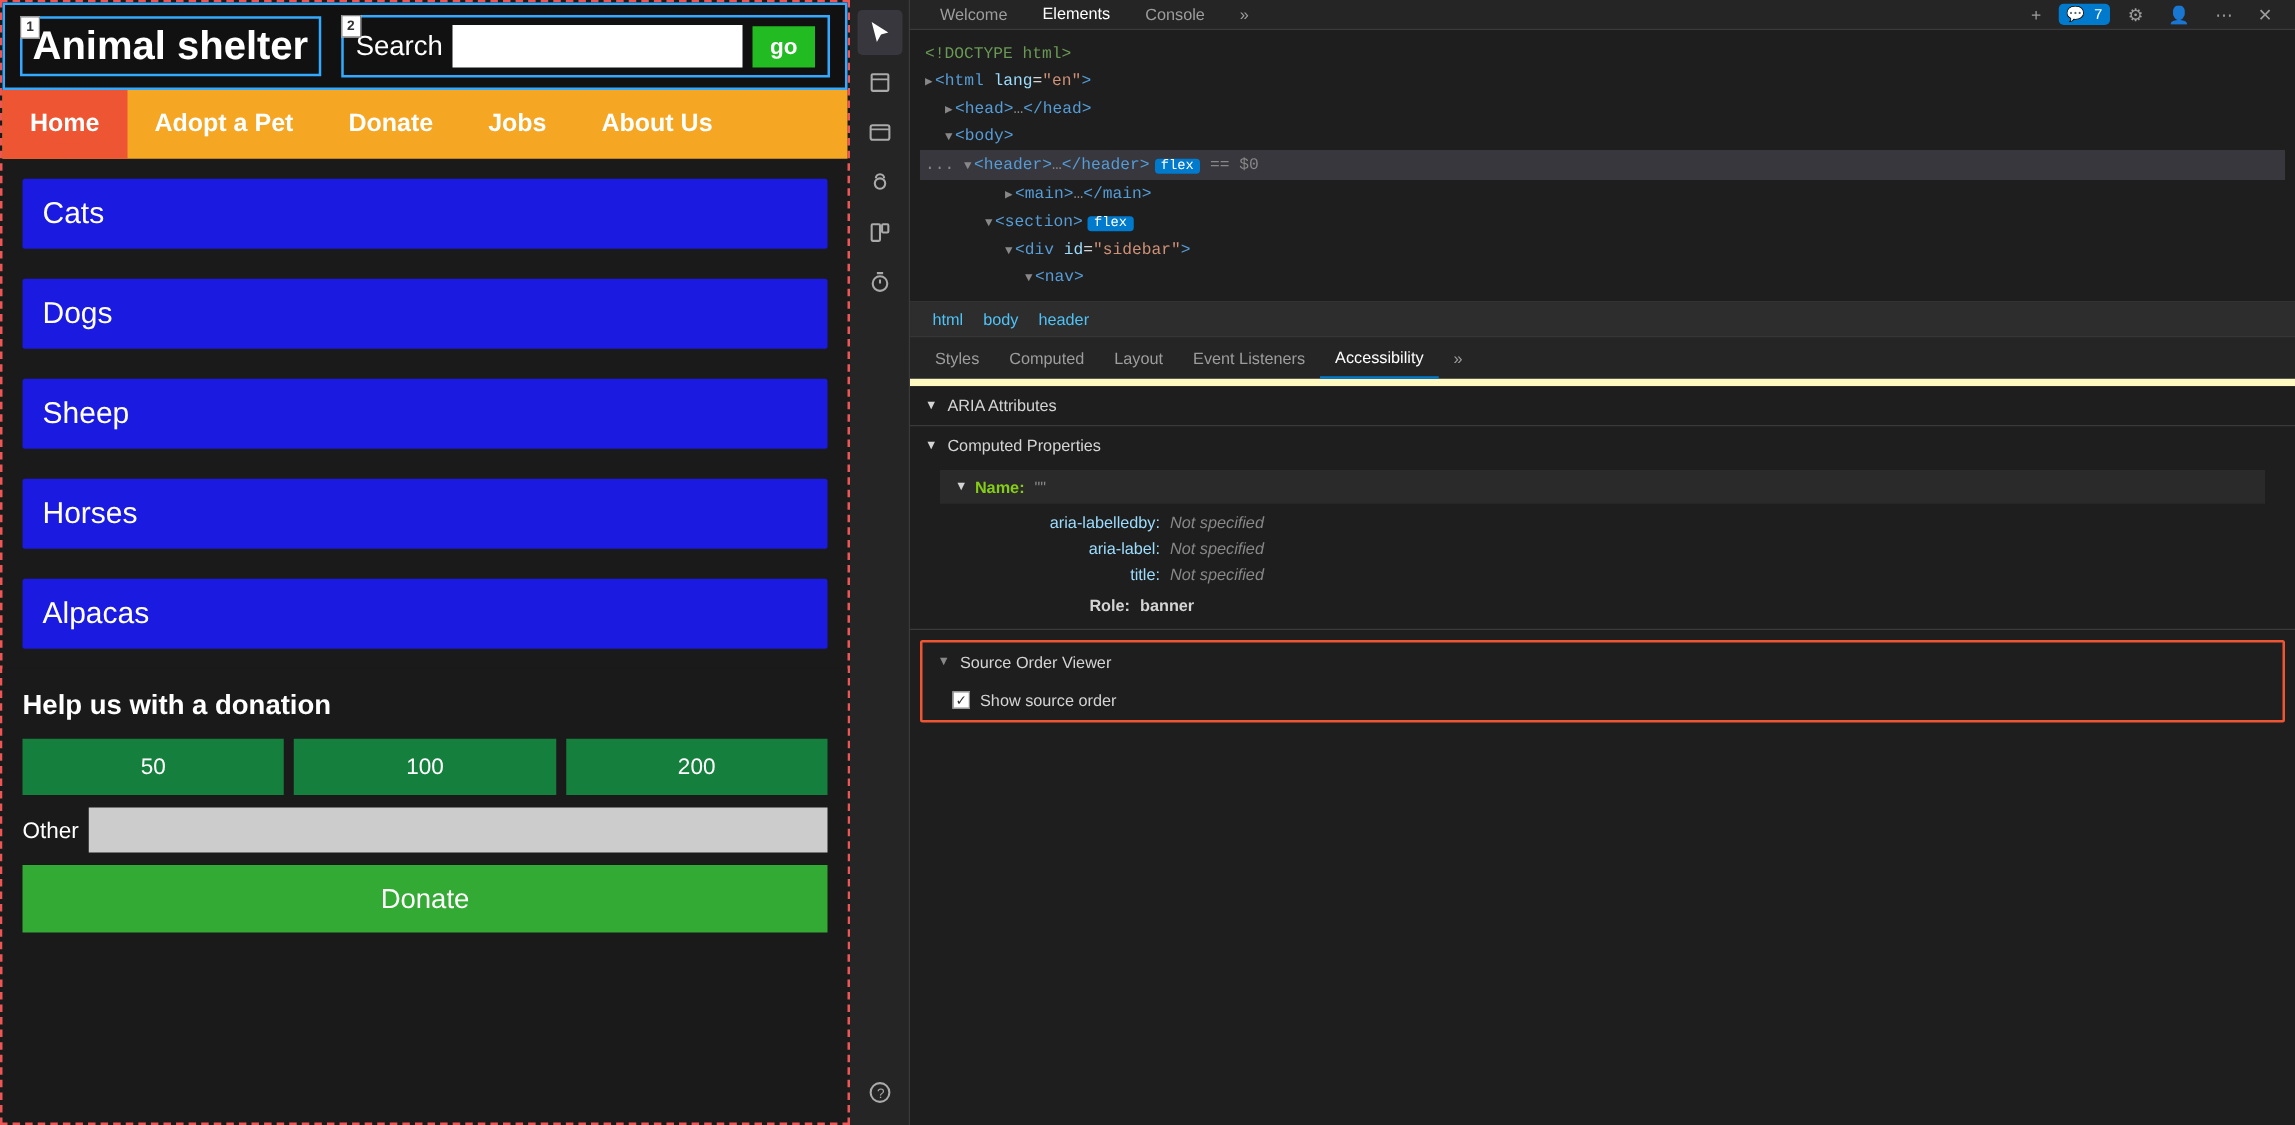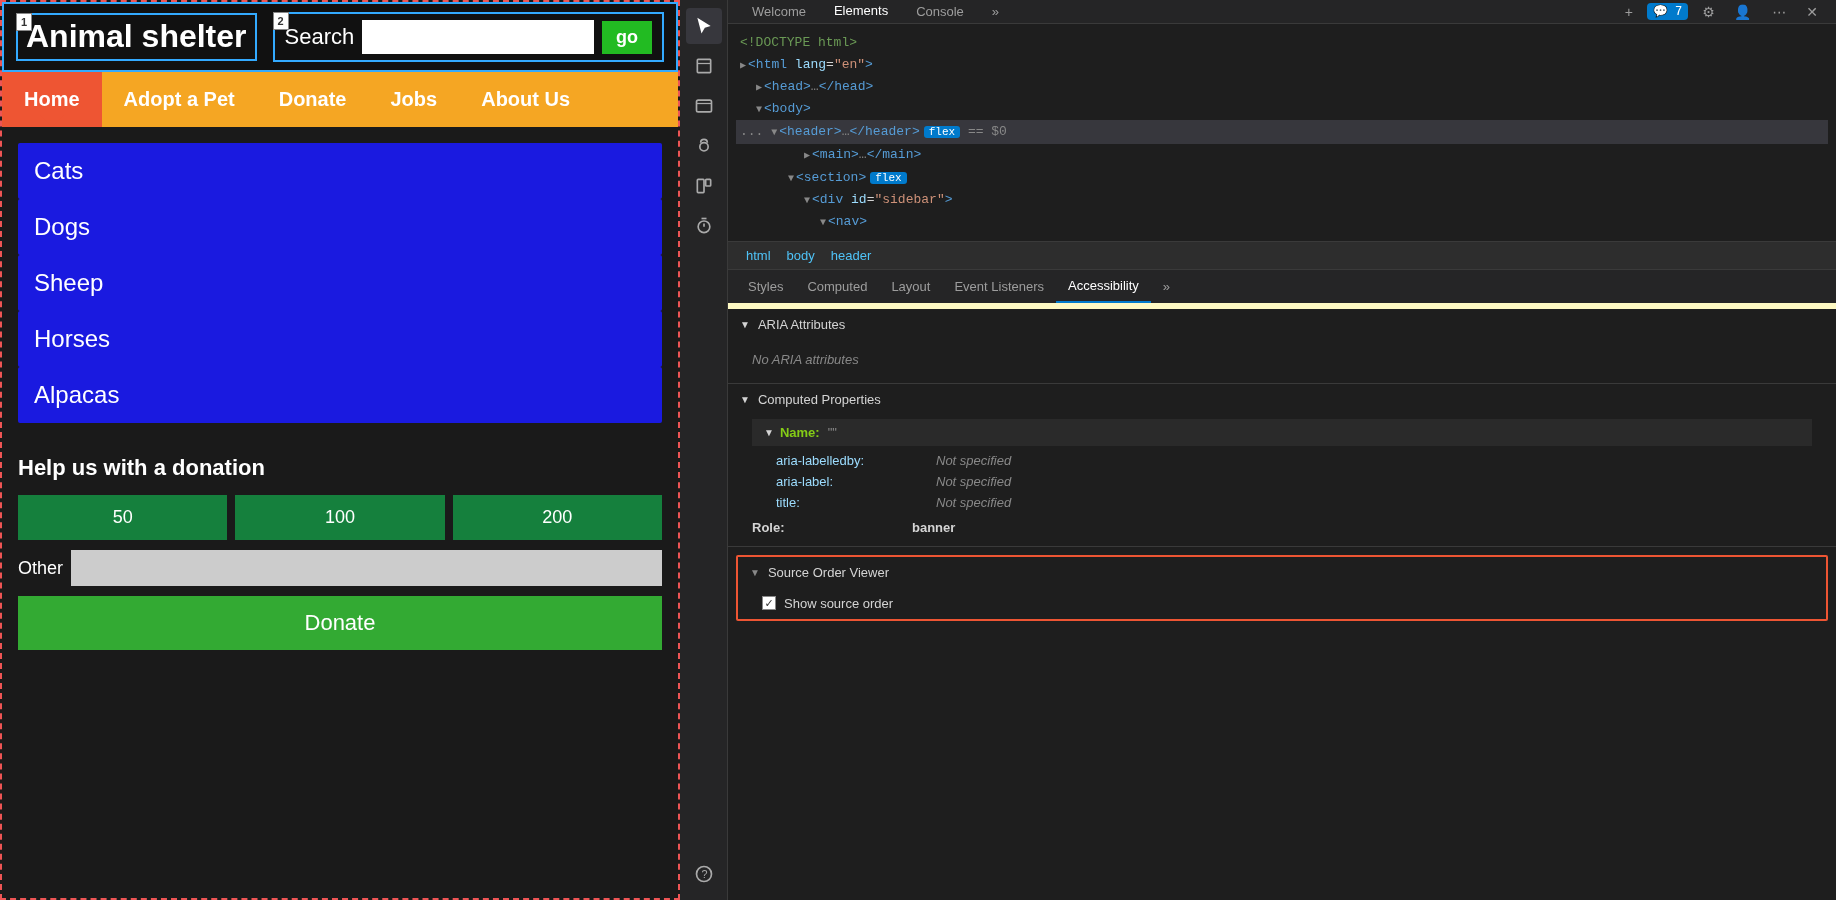--- a/index.html
+++ b/index.html
@@ -107,21 +107,21 @@
       transform: translateX(-50%);
       border: 12px solid transparent;
       border-top-color: #e53;
     }
 
     
     #animal-list {
       padding: 16px;
       display: flex;
       flex-direction: column;
-      gap: 0;
+      gap: 24px;
     }
     .animal-item {
       background: #1a1ae0;
       color: white;
       font-size: 24px;
       padding: 14px 16px;
       cursor: pointer;
       border-radius: 2px;
     }
 
@@ -369,20 +369,21 @@
     .computed-row {
       display: flex;
       align-items: flex-start;
       padding: 3px 0;
       font-size: 13px;
     }
     .computed-key {
       color: #9cdcfe;
       min-width: 160px;
       padding-right: 8px;
+      text-align: right;
     }
     .computed-val-italic {
       color: #888;
       font-style: italic;
     }
     .computed-val-bold {
       color: #d4d4d4;
       font-weight: bold;
     }
 
@@ -592,23 +593,20 @@
     <div class="panel-tab active">Accessibility</div>
     <div class="panel-tab">»</div>
   </div>
 
   <div id="accessibility-panel">
 
     <div class="acc-section">
       <div class="acc-section-header">
         <span class="triangle">▼</span>
         <span>ARIA Attributes</span>
-      </div>
-      <div class="acc-section-content">
-        <div class="no-aria">No ARIA attributes</div>
       </div>
     </div>
 
     <div class="acc-section">
       <div class="acc-section-header">
         <span class="triangle">▼</span>
         <span>Computed Properties</span>
       </div>
       <div class="acc-section-content">
 

